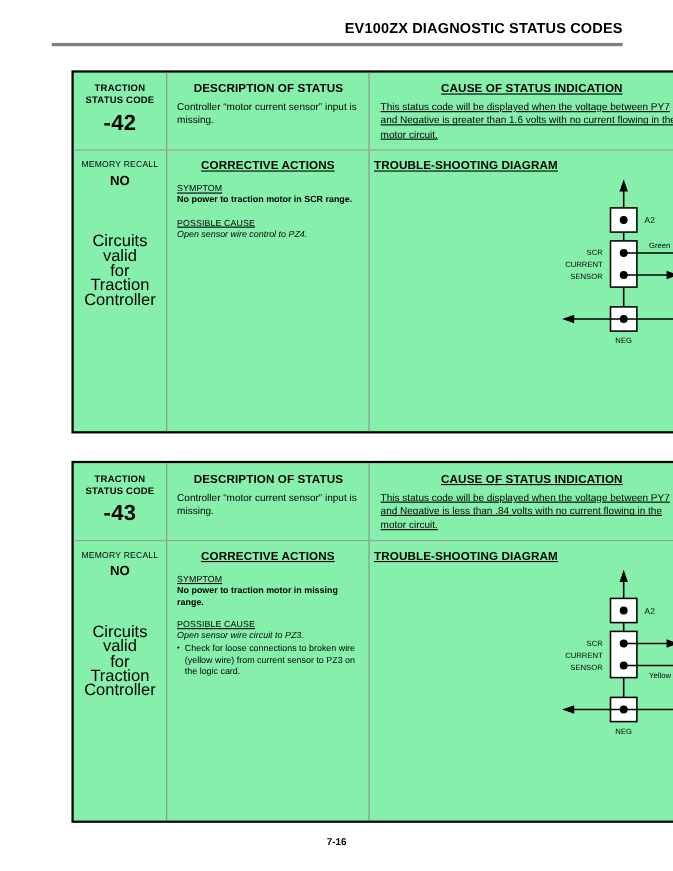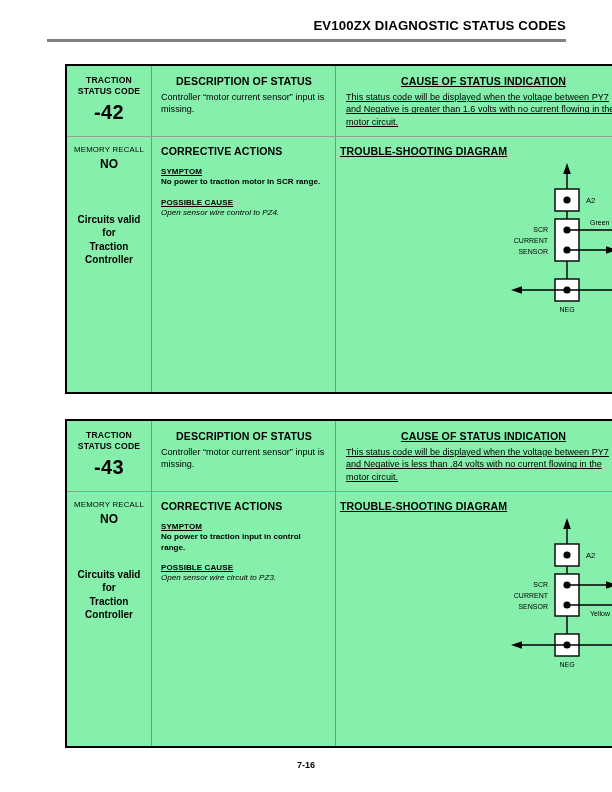--- a/index.html
+++ b/index.html
@@ -137,37 +137,38 @@
   .cell-code-bot .mem-label {
     font-size: 7.8px;
     letter-spacing: 0.2px;
   }
   .cell-code-bot .mem-value {
     font-size: 12px;
     font-weight: bold;
     margin-top: 3px;
   }
   .cell-code-bot .valid {
-    font-size: 10px;
+    font-size: 15px;
     line-height: 13.2px;
     margin-top: 42px;
-    font-weight: bold;
   }
 
   .cell-actions {
     padding: 8px 9px 4px 9px;
   }
   .cell-actions .heading {
     font-size: 10.6px;
     font-weight: bold;
+    text-align: center;
     letter-spacing: 0.1px;
+    text-decoration: underline;
   }
   .sec-label {
     font-size: 8px;
-    font-weight: bold;
+    font-weight: normal;
     text-decoration: underline;
     margin-top: 10px;
     letter-spacing: 0.1px;
   }
   .sec-text {
     font-size: 8.1px;
     font-weight: bold;
     line-height: 10.6px;
     margin-top: 1px;
   }
@@ -344,23 +345,26 @@
         <div class="mem-value">NO</div>
         <div class="valid" style="white-space:pre-line">Circuits valid
 for
 Traction
 Controller</div>
       </div>
 
       <div class="col-desc cell-actions">
         <div class="heading">CORRECTIVE ACTIONS</div>
         <div class="sec-label">SYMPTOM</div>
-        <div class="sec-text">No power to traction input in control range.</div>
+        <div class="sec-text">No power to traction motor in missing range.</div>
         <div class="sec-label">POSSIBLE CAUSE</div>
         <div class="sec-italic">Open sensor wire circuit to PZ3.</div>
+        <ul class="bullet-list">
+          <li>Check for loose connections to broken wire (yellow wire) from current sensor to PZ3 on the logic card.</li>
+        </ul>
       </div>
 
       <div class="col-cause cell-diagram">
         <div class="heading">TROUBLE-SHOOTING DIAGRAM</div>
         <div class="diagram-area">
           <svg width="240" height="180" viewBox="0 0 240 180">
             <line x1="60" y1="22" x2="60" y2="150" stroke="#000" stroke-width="1.4"></line>
             <polygon points="60,12 56.2,23 63.8,23" fill="#000"></polygon>
             <rect x="48" y="38" width="24" height="22" fill="#fff" stroke="#000" stroke-width="1.4"></rect>
             <circle cx="60" cy="49" r="3.6" fill="#000"></circle>

